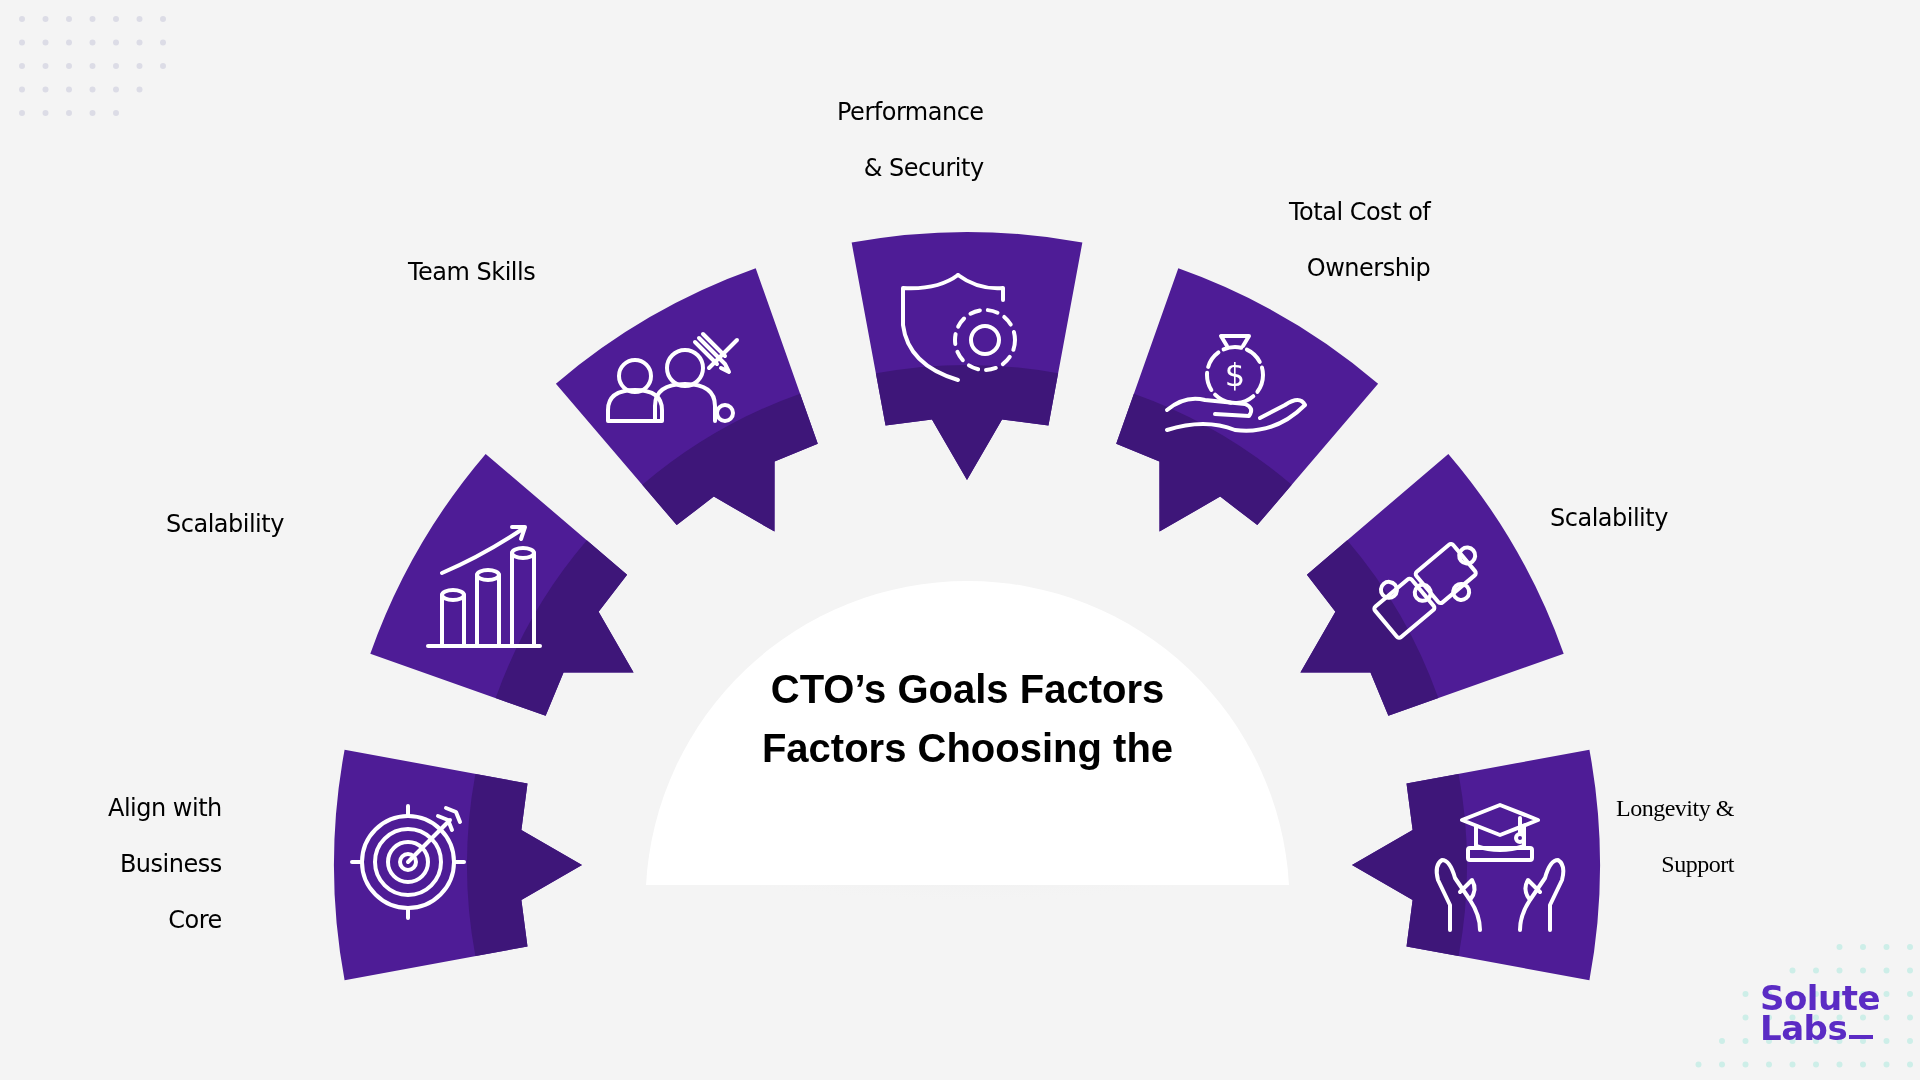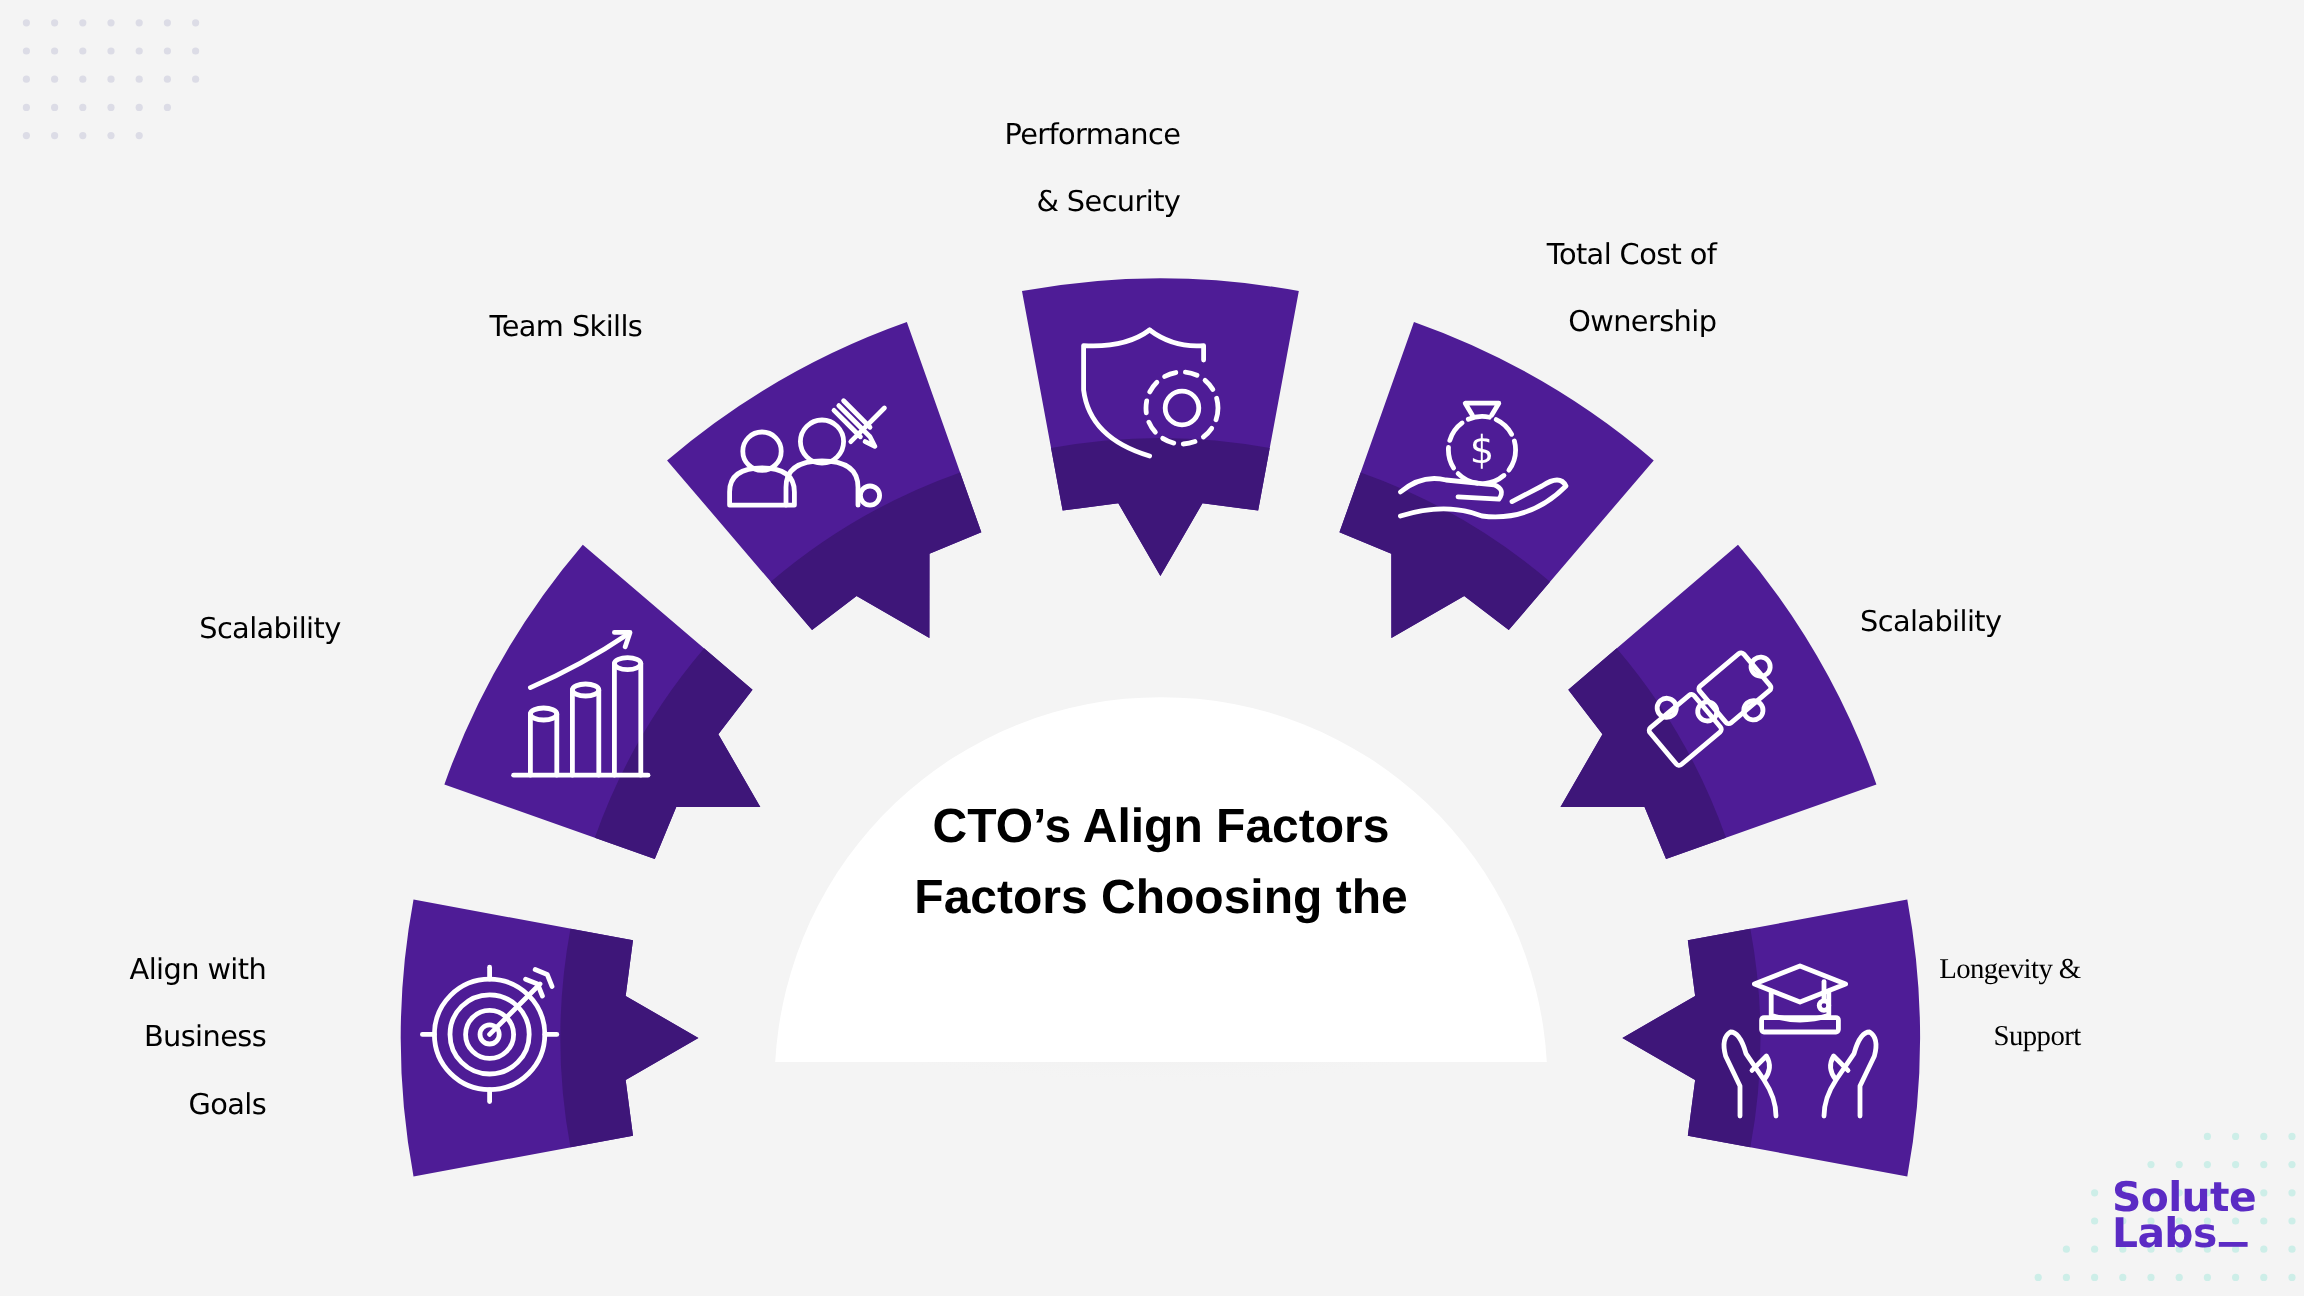--- a/index.html
+++ b/index.html
@@ -203,32 +203,32 @@
         <circle cx="20" cy="-22" r="4"></circle>
       <rect x="-32" y="-12" width="64" height="12" rx="2"></rect>
       <path d="M -50 70 V 45 L -62 20 Q -66 5 -58 0 Q -50 0 -45 18 L -30 40 M -40 32 L -28 20 Q -22 30 -30 40 Q -20 55 -20 70"></path>
       <path d="M 50 70 V 45 L 62 20 Q 66 5 58 0 Q 50 0 45 18 L 30 40 M 40 32 L 28 20 Q 22 30 30 40 Q 20 55 20 70"></path>
     </g>
   </g>
 </svg>
 
 <div class="label" style="left:108px; top:780px;">Align with
 Business
-Goals</div>
+Core</div>
 <div class="label" style="left:166px; top:496px;">Scalability</div>
 <div class="label" style="left:408px; top:244px;">Team Skills</div>
 <div class="label" style="left:837px; top:84px;">Performance
 &amp; Security</div>
 <div class="label" style="left:1289px; top:184px;">Total Cost of
 Ownership</div>
 <div class="label" style="left:1550px; top:490px;">Scalability</div>
 <div class="label" style="left:1616px; top:780px;font-family:Liberation Serif, serif;">Longevity &amp;
 Support</div>
 
 <div class="center-title">
-  <div>CTO’s Align Factors</div>
+  <div>CTO’s Goals Factors</div>
   <div>Factors Choosing the</div>
 </div>
 
 <div class="logo">
   <span>Solute</span>
   <span class="l2"><span>Labs</span><span class="bar"></span></span>
 </div>
 
 </body></html>

